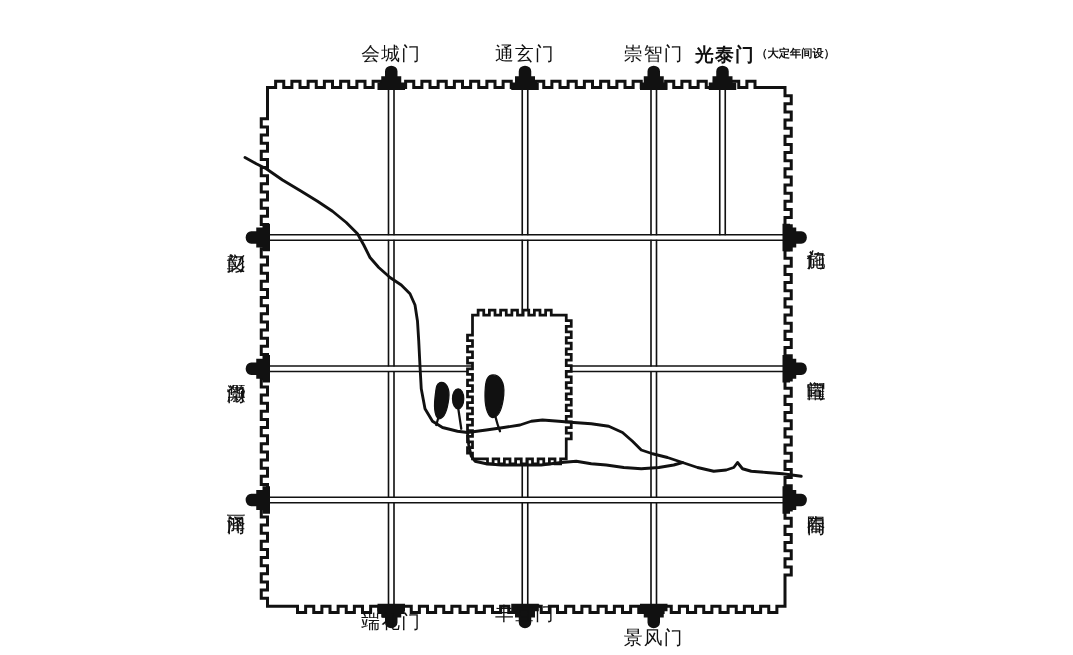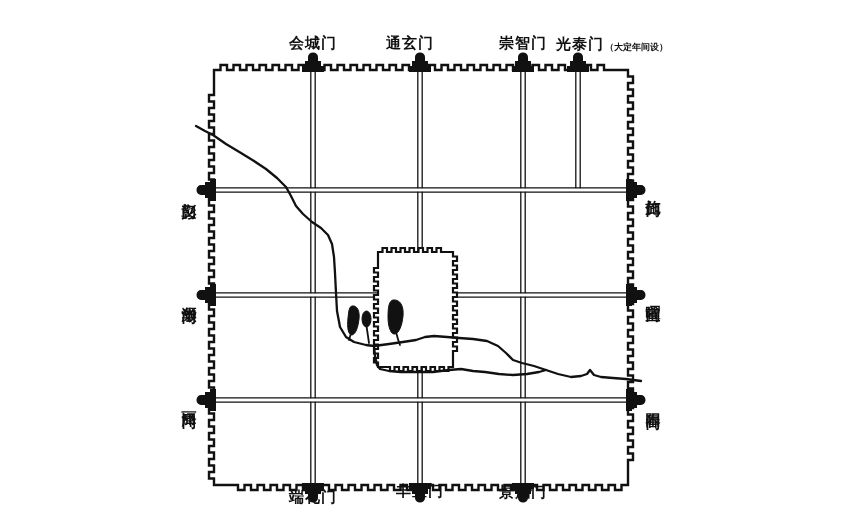--- a/index.html
+++ b/index.html
@@ -18,36 +18,36 @@
   .road-fill { fill: var(--bg, #fff); stroke: none; }
   .road-line { stroke: var(--ink, #111); stroke-width: 1.3; }
   .river { fill: none; stroke: var(--ink, #111); stroke-width: 2.3; stroke-linecap: round; stroke-linejoin: round; }
   .stem { fill: none; stroke: var(--ink, #111); stroke-width: 1.8; stroke-linecap: round; }
   .lake { fill: var(--ink, #111); stroke: var(--ink, #111); stroke-width: 1; }
   .tower { fill: var(--ink, #111); stroke: none; }
   .gate-label {
     position: absolute;
     transform: translate(-50%, -50%);
     font-size: 15px;
-    font-weight: bold;
+    font-weight: normal;
     white-space: nowrap;
     letter-spacing: 1px;
     line-height: 1.05;
     text-align: center;
   }
   .gate-label.vertical {
     writing-mode: vertical-rl;
     text-orientation: upright;
     letter-spacing: 0;
   }
   .gate-label-row {
     position: absolute;
     transform: translateY(-50%);
     display: flex;
-    align-items: flex-end;
+    align-items: flex-start;
     gap: 1px;
     white-space: nowrap;
   }
   .gate-label-row .big { font-size: 15px; font-weight: bold; letter-spacing: 1px; }
   .gate-label-row .note { font-size: 9px; font-weight: bold; letter-spacing: 0; padding-top: 2px; }
 </style>
 </head>
 <body>
 
 <div class="canvas">
@@ -136,32 +136,32 @@
     <use href="#tower-shape" class="tower" transform="translate(523,486) rotate(180)"></use>
     <use href="#tower-shape" class="tower" transform="translate(213,190) rotate(-90)"></use>
     <use href="#tower-shape" class="tower" transform="translate(213,295) rotate(-90)"></use>
     <use href="#tower-shape" class="tower" transform="translate(213,400) rotate(-90)"></use>
     <use href="#tower-shape" class="tower" transform="translate(629,190) rotate(90)"></use>
     <use href="#tower-shape" class="tower" transform="translate(629,295) rotate(90)"></use>
     <use href="#tower-shape" class="tower" transform="translate(629,400) rotate(90)"></use>
   </svg>
 
   <div class="gate-label" style="left:313px; top:44px;">会城门</div>
-  <div class="gate-label" style="left:410px; top:44px;">通玄门</div>
+  <div class="gate-label" style="left:420px; top:44px;">通玄门</div>
   <div class="gate-label" style="left:523px; top:44px;">崇智门</div>
   <div class="gate-label-row" style="left:556px; top:44px;">
     <span class="big">光泰门</span>
     <span class="note">（大定年间设）</span>
   </div>
 
   <div class="gate-label vertical" style="left:652px; top:188px;">施仁门</div>
   <div class="gate-label vertical" style="left:652px; top:293px;">宣曜门</div>
   <div class="gate-label vertical" style="left:652px; top:401px;">阳春门</div>
 
   <div class="gate-label" style="left:313px; top:498px;">端礼门</div>
   <div class="gate-label" style="left:420px; top:492px;">丰宜门</div>
-  <div class="gate-label" style="left:523px; top:493px;">景风门</div>
+  <div class="gate-label" style="left:523px; top:511px;">景风门</div>
 
   <div class="gate-label vertical" style="left:188px; top:190px;">彰义门</div>
   <div class="gate-label vertical" style="left:188px; top:295px;">灏华门</div>
   <div class="gate-label vertical" style="left:188px; top:400px;">丽泽门</div>
 
 </div>
 
 </body></html>

